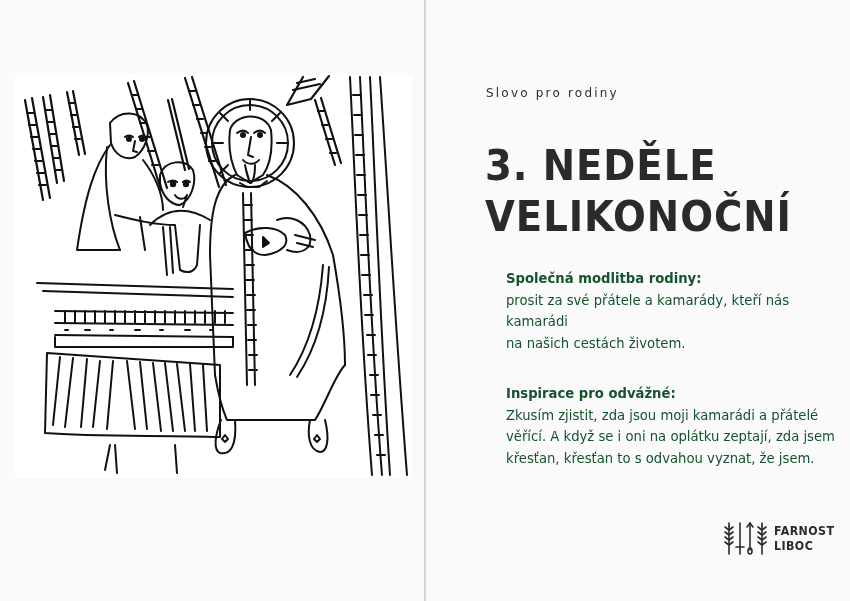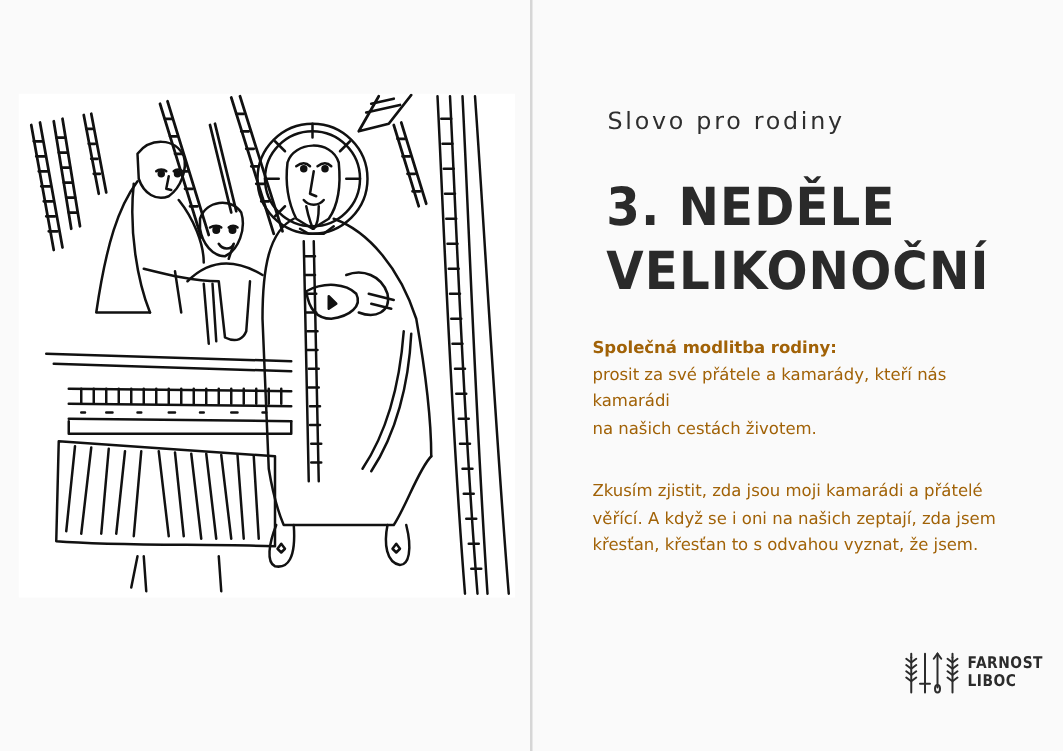--- a/index.html
+++ b/index.html
@@ -14,34 +14,34 @@
       position: absolute; left: 424px; top: 0; width: 2px; height: 601px;
       background: #d6d6d6;
     }
     .illustration {
       position: absolute; left: 15px; top: 75px; width: 397px; height: 403px;
       background: #ffffff;
     }
     .illustration svg { width: 100%; height: 100%; display: block; }
     .kicker {
       position: absolute; left: 486px; top: 86px;
-      font-size: 19px; letter-spacing: 2.2px; color: #2e2e2e;
+      font-size: 12px; letter-spacing: 2.2px; color: #2e2e2e;
       font-family: "DejaVu Sans", sans-serif;
     }
     .title {
       position: absolute; left: 485px; top: 140px;
       font-family: "DejaVu Sans", sans-serif;
       font-weight: bold; font-size: 42px; line-height: 51px;
       letter-spacing: 1px; color: #2a2a2a;
       transform: scaleX(0.92); transform-origin: left top;
     }
     .section {
-      position: absolute; left: 474px; width: 340px;
+      position: absolute; left: 506px; width: 340px;
       font-family: "DejaVu Sans", sans-serif;
-      font-size: 13.2px; line-height: 21.5px; color: #a16207;
+      font-size: 13.2px; line-height: 21.5px; color: #14532d;
     }
     .section .head { font-weight: bold; }
     .section.s1 { top: 268px; }
     .section.s2 { top: 383px; }
     .logo {
       position: absolute; left: 722px; top: 520px; height: 36px;
       display: flex; align-items: center;
     }
     .logo svg { width: 48px; height: 36px; display: block; }
     .logo .txt {
@@ -154,22 +154,23 @@
   <div>VELIKONOČNÍ</div>
 </div>
 
 <div class="section s1">
   <div class="head">Společná modlitba rodiny:</div>
   <div>prosit za své přátele a kamarády, kteří nás kamarádi</div>
   <div>na našich cestách životem.</div>
 </div>
 
 <div class="section s2">
+  <div class="head">Inspirace pro odvážné:</div>
   <div>Zkusím zjistit, zda jsou moji kamarádi a přátelé</div>
-  <div>věřící. A když se i oni na našich zeptají, zda jsem</div>
+  <div>věřící. A když se i oni na oplátku zeptají, zda jsem</div>
   <div>křesťan, křesťan to s odvahou vyznat, že jsem.</div>
 </div>
 
 <div class="logo">
   <svg viewBox="0 0 48 36" xmlns="http://www.w3.org/2000/svg" fill="none" stroke="#2b2b2b" stroke-width="1.6" stroke-linecap="round">
     <g>
       <path d="M7 6 L7 34"></path>
       <path d="M7 10 L3 7 M7 10 L11 7 M7 15 L3 12 M7 15 L11 12 M7 20 L3 17 M7 20 L11 17 M7 25 L3 22 M7 25 L11 22"></path>
       <path d="M7 6 L7 3"></path>
     </g>

